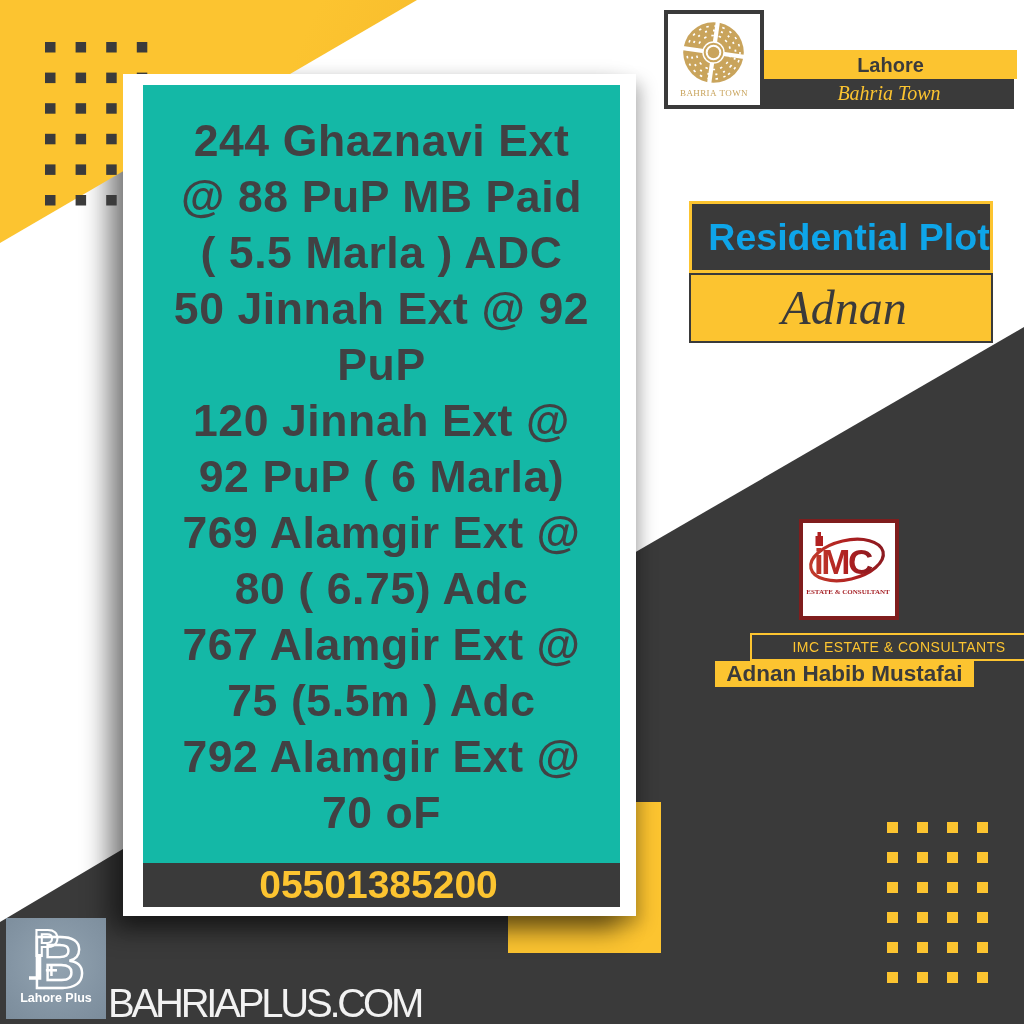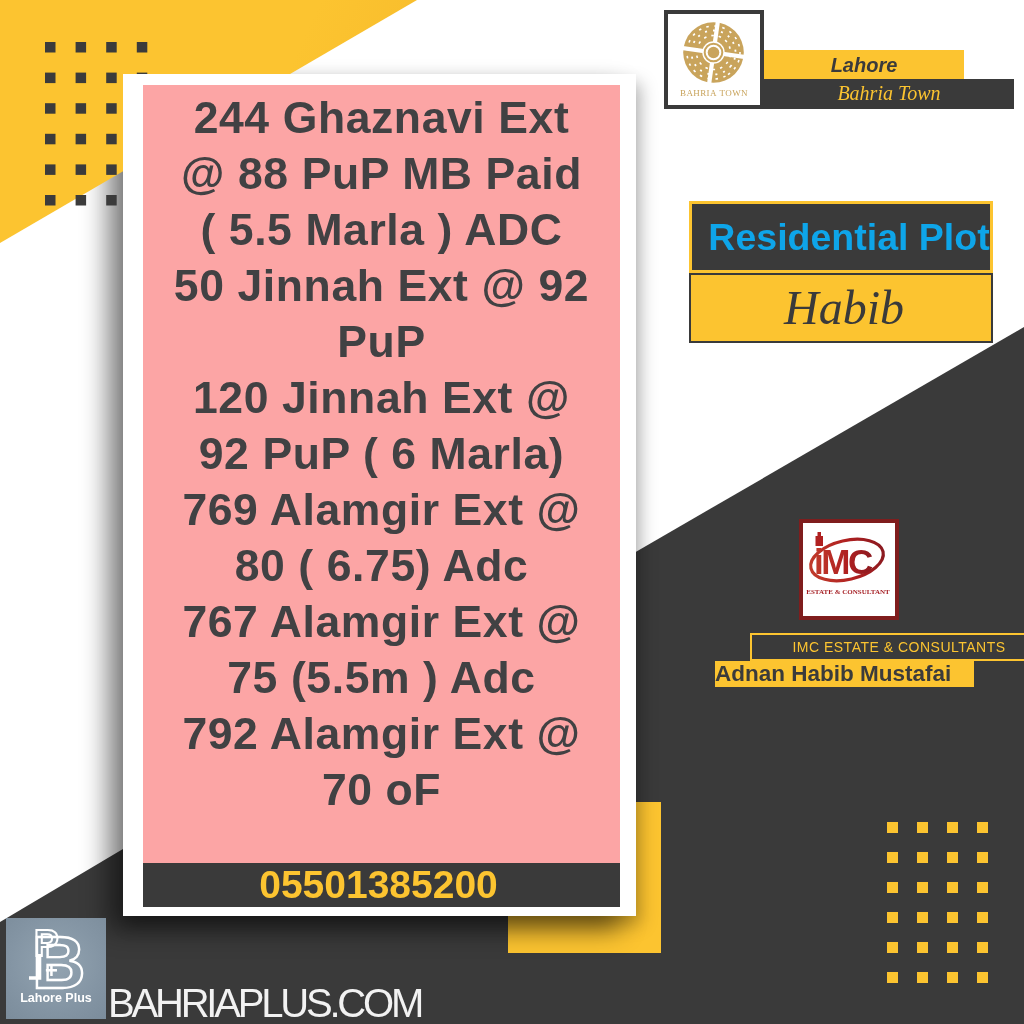--- a/index.html
+++ b/index.html
@@ -79,22 +79,22 @@
         <rect x="90" y="120" width="11" height="11"></rect>
       <rect x="0" y="150" width="11" height="11"></rect>
         <rect x="30" y="150" width="11" height="11"></rect>
         <rect x="60" y="150" width="11" height="11"></rect>
         <rect x="90" y="150" width="11" height="11"></rect>
     </g>
   </svg>
 
   <div class="a" style="left:123px;top:74px;width:513px;height:842px;background:#ffffff;">
 
-    <div class="a" style="left:20px;top:11px;width:477px;height:778px;background:#fca5a5;
-         display:flex;flex-direction:column;justify-content:flex-start;">
+    <div class="a" style="left:20px;top:11px;width:477px;height:778px;background:#14b8a6;
+         display:flex;flex-direction:column;justify-content:center;">
       <div style="font-size:44.5px;font-weight:bold;line-height:56px;letter-spacing:.6px;color:#414143;text-align:center;white-space:nowrap;padding-top:5px;">
         244 Ghaznavi Ext<br>
         @ 88 PuP MB Paid<br>
         ( 5.5 Marla ) ADC<br>
         50 Jinnah Ext @ 92<br>
         PuP<br>
         120 Jinnah Ext @<br>
         92 PuP ( 6 Marla)<br>
         769 Alamgir Ext @<br>
         80 ( 6.75) Adc<br>
@@ -134,40 +134,40 @@
         <circle cx="30.5" cy="30.5" r="11.2" fill="#ffffff"></circle>
       </g>
       <circle cx="30.5" cy="30.5" r="8.8" fill="none" stroke="#c9a45c" stroke-width="2"></circle>
       <circle cx="30.5" cy="30.5" r="5.8" fill="#c9a45c"></circle>
     </svg>
 
     <div class="a" style="left:0;top:74px;width:92px;text-align:center;
          font-family:'Liberation Serif',serif;font-size:9px;color:#c8a35b;letter-spacing:.4px;">BAHRIA&nbsp;TOWN</div>
   </div>
 
-  <div class="a" style="left:764px;top:50px;width:200px;height:29px;background:#fcc430;
-       display:flex;align-items:center;justify-content:center;font-style:italic;">
+  <div class="a" style="left:764px;top:50px;width:253px;height:29px;background:#fcc430;
+       display:flex;align-items:center;justify-content:center;">
     <span style="font-size:20px;font-weight:bold;color:#3b3b3b;position:relative;top:1px;">Lahore</span>
   </div>
 
   <div class="a" style="left:764px;top:79px;width:250px;height:29.5px;background:#3a3a3a;
        display:flex;align-items:center;justify-content:center;">
     <span style="font-family:'Liberation Serif',serif;font-style:italic;font-size:20px;color:#fcc430;">Bahria Town</span>
   </div>
 
   <div class="a" style="left:689px;top:201px;width:304px;height:72px;background:#3a3a3a;
        border:3px solid #fcc430;box-sizing:border-box;
        display:flex;align-items:center;justify-content:center;">
     <span style="font-size:37.5px;font-weight:bold;color:#0ea5e9;position:relative;left:8px;">Residential Plot</span>
   </div>
 
   <div class="a" style="left:689px;top:273px;width:304px;height:70px;background:#fcc430;
        border:2px solid #3a3a3a;box-sizing:border-box;
        display:flex;align-items:center;justify-content:center;">
-    <span style="font-family:'Liberation Serif',serif;font-style:italic;font-size:48px;color:#3a3a3a;position:relative;left:3px;top:-1px;">Habib</span>
+    <span style="font-family:'Liberation Serif',serif;font-style:italic;font-size:48px;color:#3a3a3a;position:relative;left:3px;top:-1px;">Adnan</span>
   </div>
 
   <div class="a" style="left:799px;top:519px;width:100px;height:101px;background:#ffffff;
        border:4px solid #7f1d1d;box-sizing:border-box;">
 
     <svg class="a" style="left:0px;top:0px;" width="90" height="91" viewBox="0 0 90 91">
       <defs>
         <linearGradient id="imcred" x1="0" y1="0" x2="1" y2="0">
           <stop offset="0" stop-color="#c03a2b"></stop>
           <stop offset="0.55" stop-color="#b02020"></stop>
@@ -182,21 +182,21 @@
     </svg>
   </div>
 
   <div class="a" style="left:736px;top:633px;width:298px;height:28px;background:#3a3a3a;
        border:2px solid #fcc430;box-sizing:border-box;
        display:flex;align-items:center;justify-content:center;margin-left:14px;">
     <span style="font-size:14px;color:#fcc430;letter-spacing:.5px;">IMC ESTATE &amp; CONSULTANTS</span>
   </div>
 
   <div class="a" style="left:715px;top:661px;width:259px;height:26px;background:#fcc430;
-       display:flex;align-items:center;justify-content:flex-start;">
+       display:flex;align-items:center;justify-content:center;">
     <span style="font-size:22.5px;font-weight:bold;color:#3b3b3b;">Adnan Habib Mustafai</span>
   </div>
 
   <div class="a" style="left:6px;top:918px;width:100px;height:101px;
        background:radial-gradient(circle at 50% 45%, #93a4b1 0%, #8495a4 60%, #7b8c9b 100%);">
 
     <svg class="a" style="left:0px;top:0px;" width="100" height="101" viewBox="0 0 100 101">
       <text x="26" y="70" font-family="Liberation Sans, sans-serif" font-size="74" font-weight="bold" fill="none" stroke="#ffffff" stroke-width="2.4">B</text>
       <text x="28" y="38" font-family="Liberation Sans, sans-serif" font-size="37" font-weight="bold" fill="none" stroke="#ffffff" stroke-width="2">P</text>
       <path d="M33.5 36 L33.5 60 L23 60" fill="none" stroke="#ffffff" stroke-width="3.6"></path>

